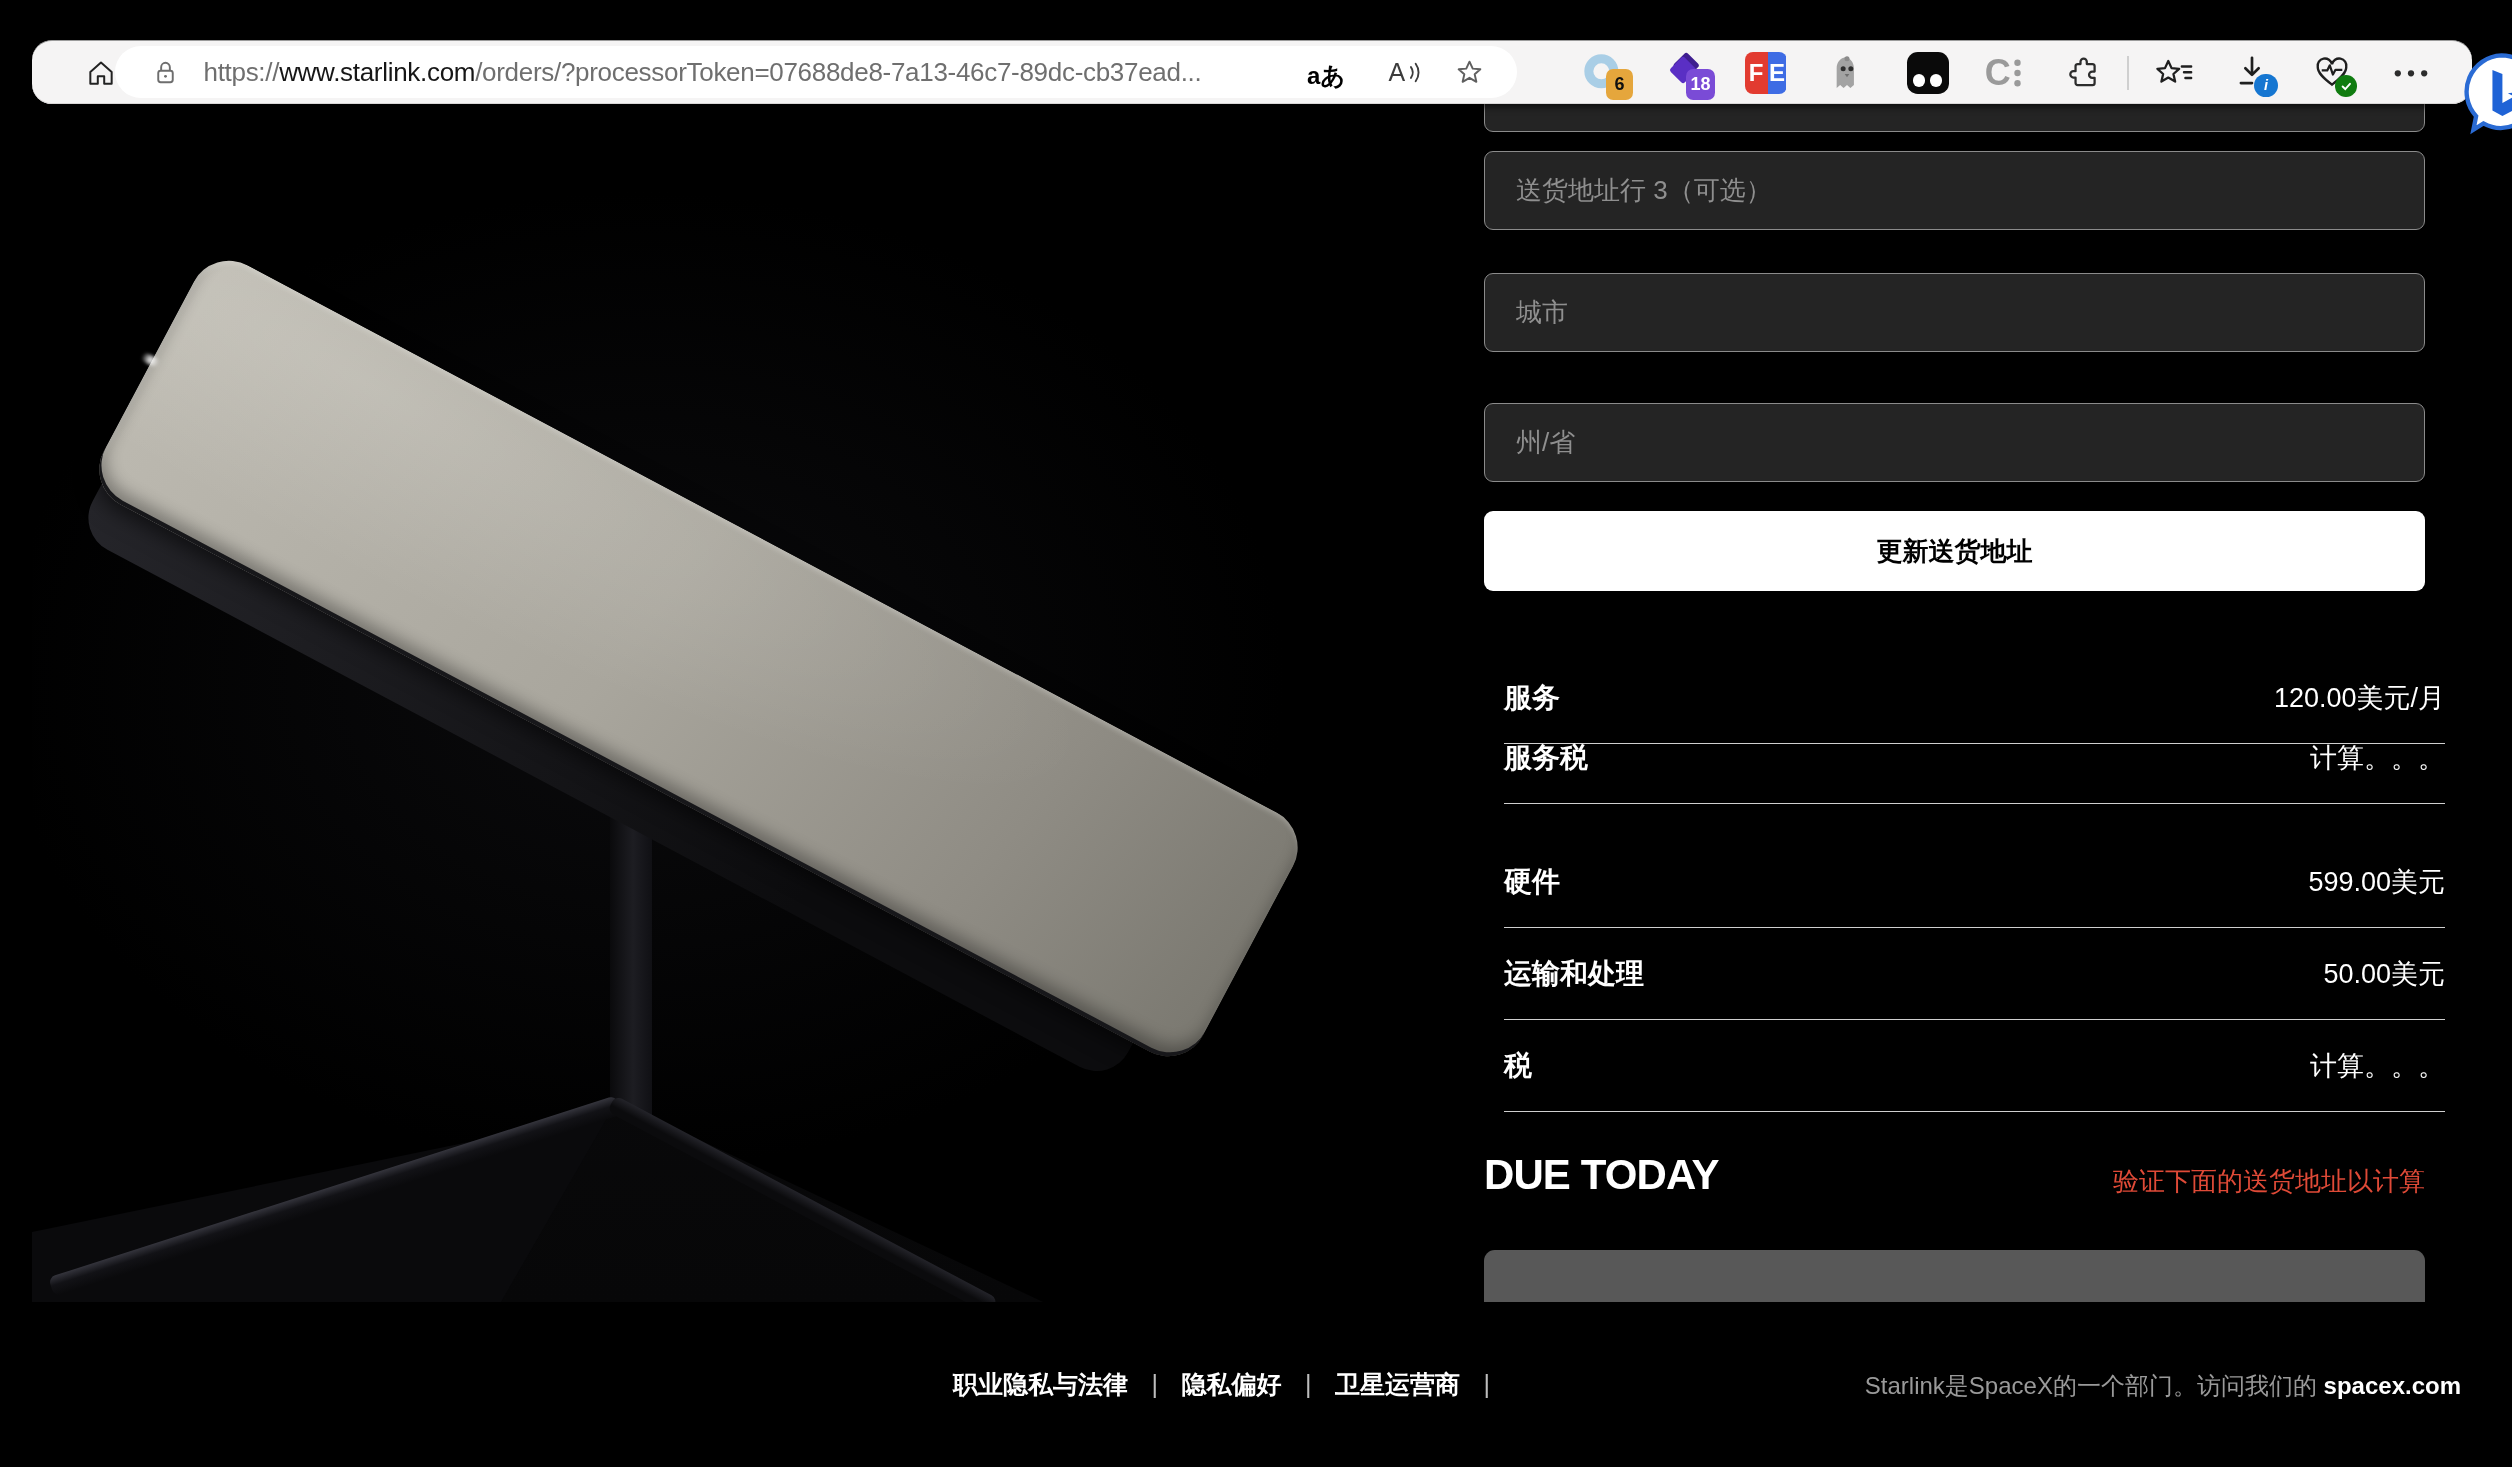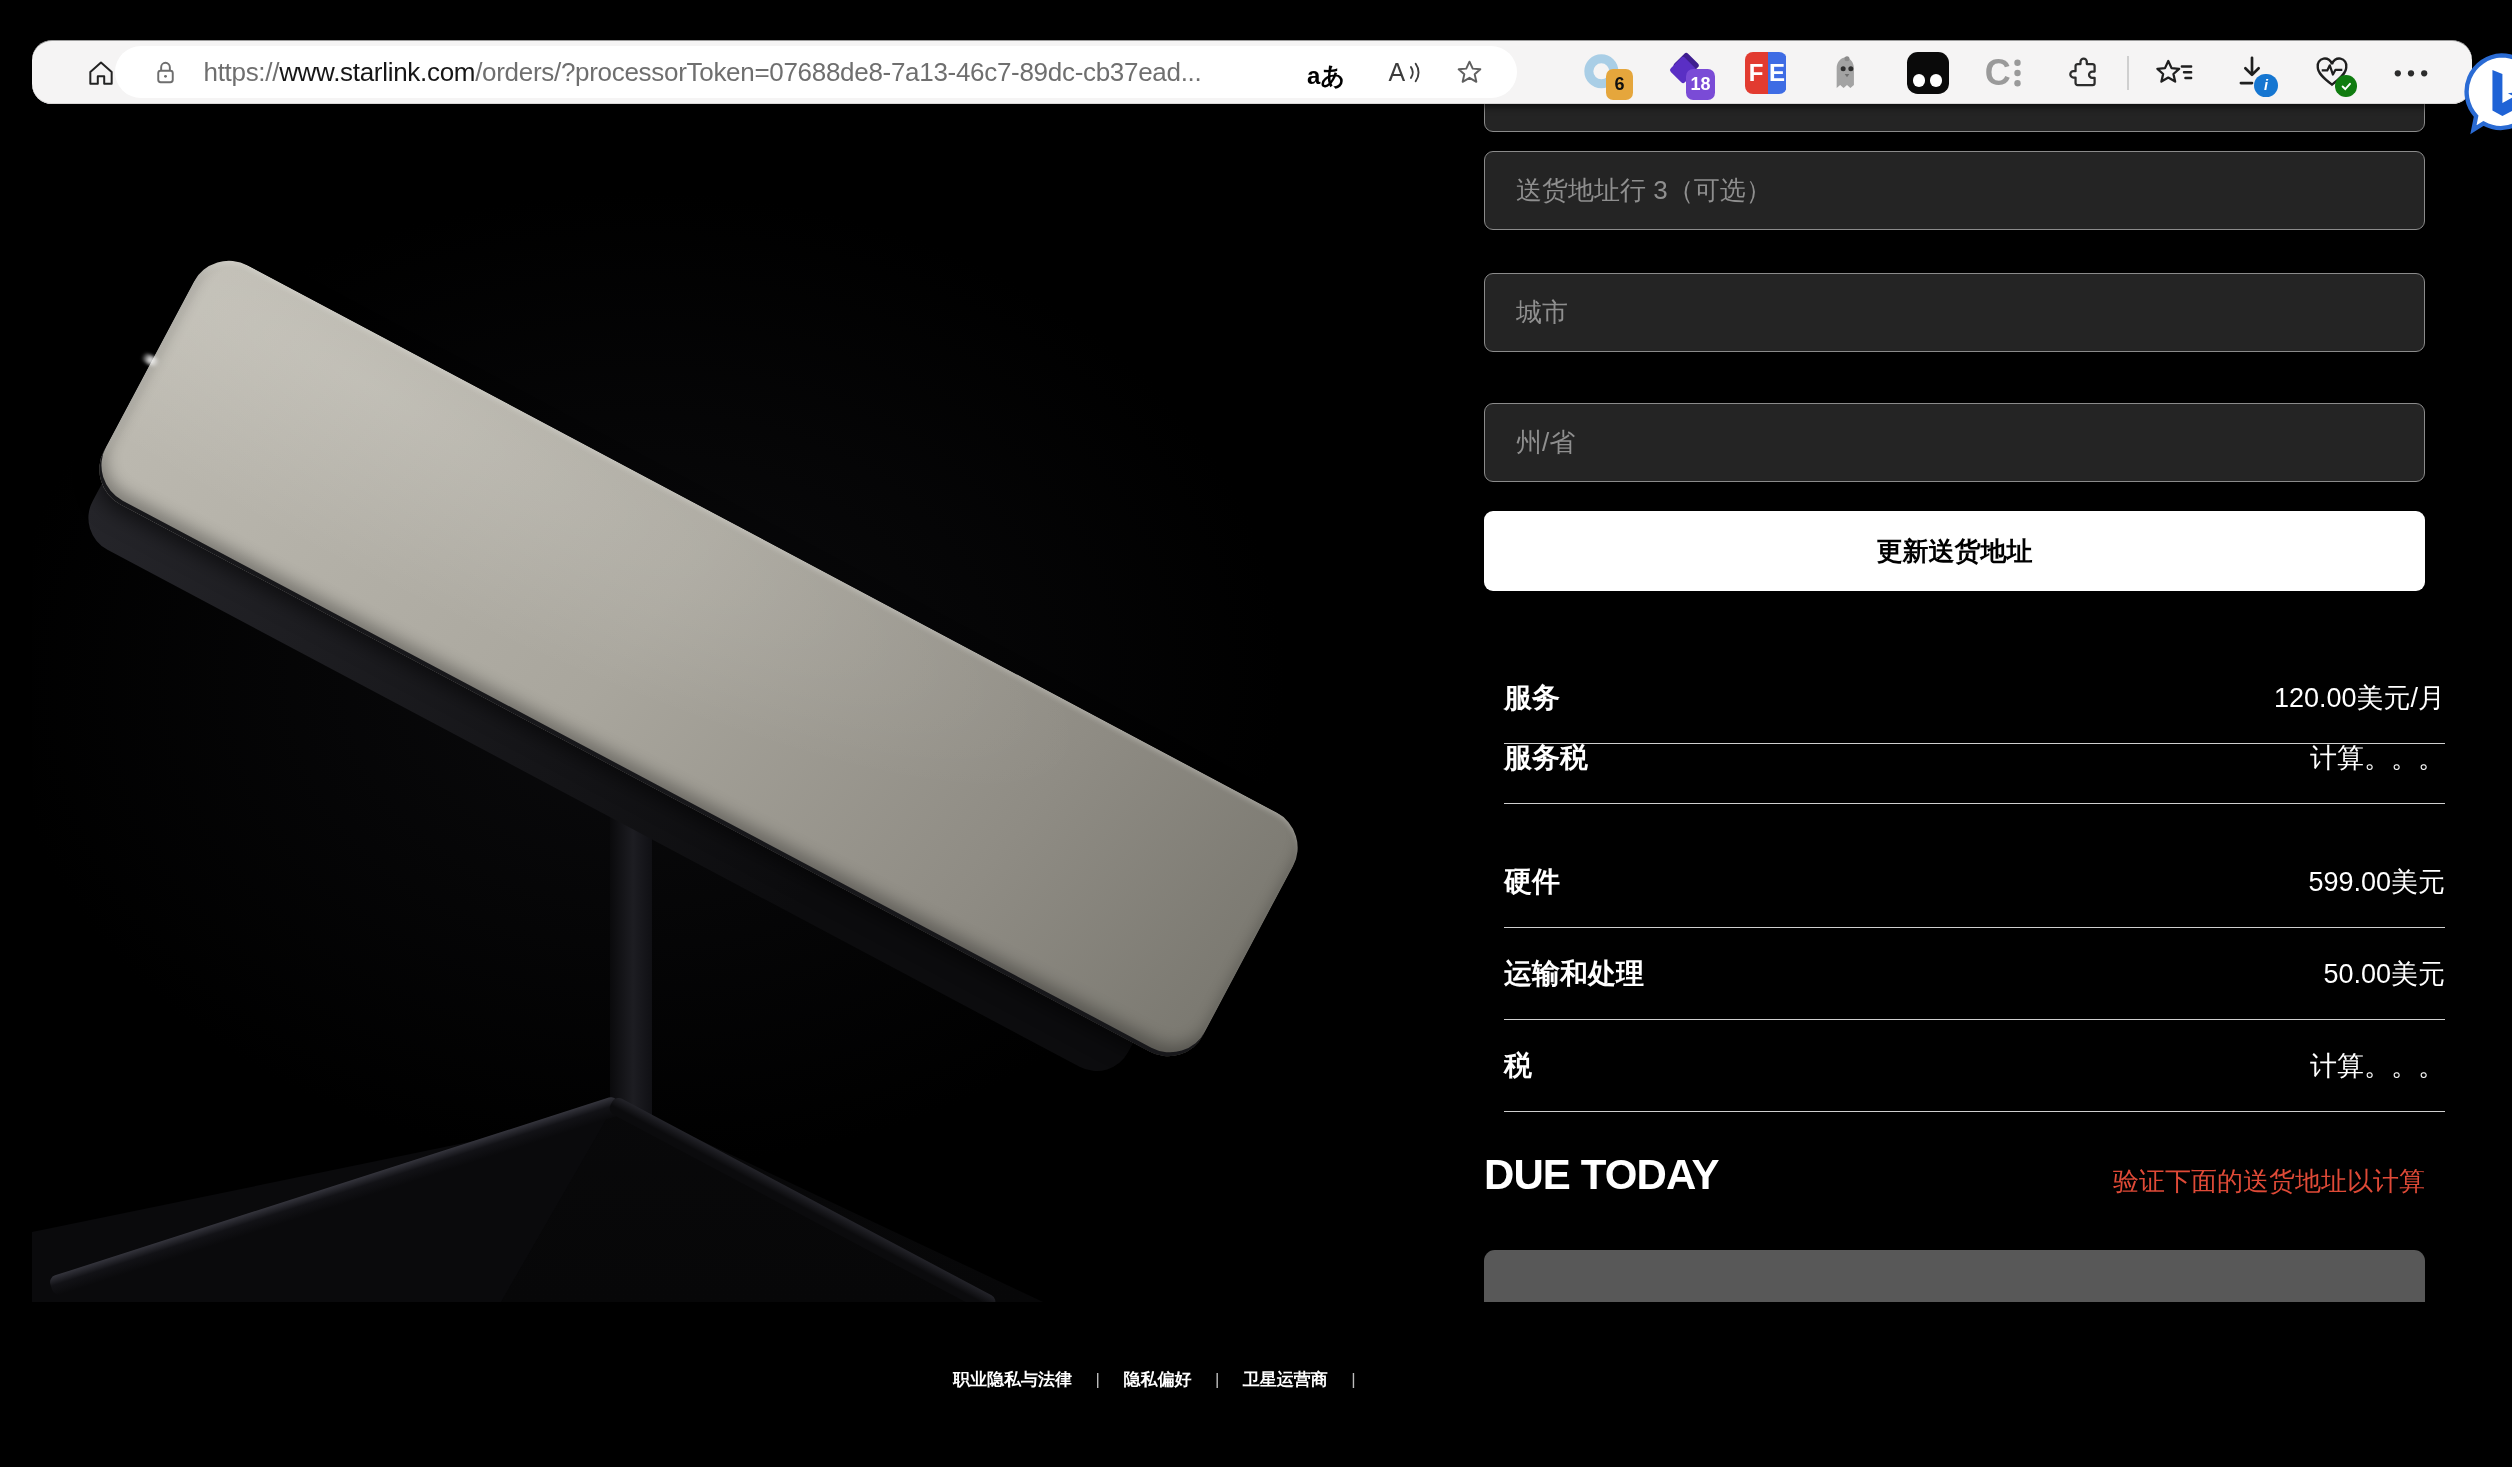--- a/index.html
+++ b/index.html
@@ -72,21 +72,21 @@
   #due-label { color:#fff; font-size:42px; font-weight:800; letter-spacing:-0.9px; }
   #due-note { color:#df4a37; font-size:26px; margin-top:12.6px; }
   #place-btn { position:absolute; left:0; top:1146px; width:941px; height:108px; background:#585858;
         border:none; border-radius:10.8px; color:#fff; font-size:26px; font-weight:700;
         letter-spacing:1.8px; padding-top:25px; vertical-align:top; text-align:center;
         font-family:"Liberation Sans","DejaVu Sans",sans-serif; display:block; }
 
   
   #footer { left:0; top:1302px; width:2512px; height:165px; background:#000; z-index:20; }
   #footer-links { position:absolute; left:953px; top:66px; display:flex; gap:23.5px; align-items:center;
-        color:#fff; font-size:17px; font-weight:600; }
+        color:#fff; font-size:25px; font-weight:600; }
   #footer-links .sep { color:#bdbdbd; font-weight:400; }
   #footer-brand { position:absolute; right:51px; top:68px; font-size:24px; color:#9a9a9a; }
   #footer-brand b { color:#fff; font-weight:700; }
   a.flink { color:#fff; text-decoration:none; }
 </style>
 </head>
 <body>
 
 <div id="toolbar" class="abs">
 
@@ -288,14 +288,18 @@
 
 <div id="footer" class="abs">
   <div id="footer-links">
     <a class="flink" href="#">职业隐私与法律</a>
     <span class="sep">|</span>
     <a class="flink" href="#">隐私偏好</a>
     <span class="sep">|</span>
     <a class="flink" href="#">卫星运营商</a>
     <span class="sep">|</span>
   </div>
+  <div id="footer-brand">
+    <span>Starlink是SpaceX的一个部门。访问我们的</span>
+    <b>spacex.com</b>
+  </div>
 </div>
 
 
 </body></html>

